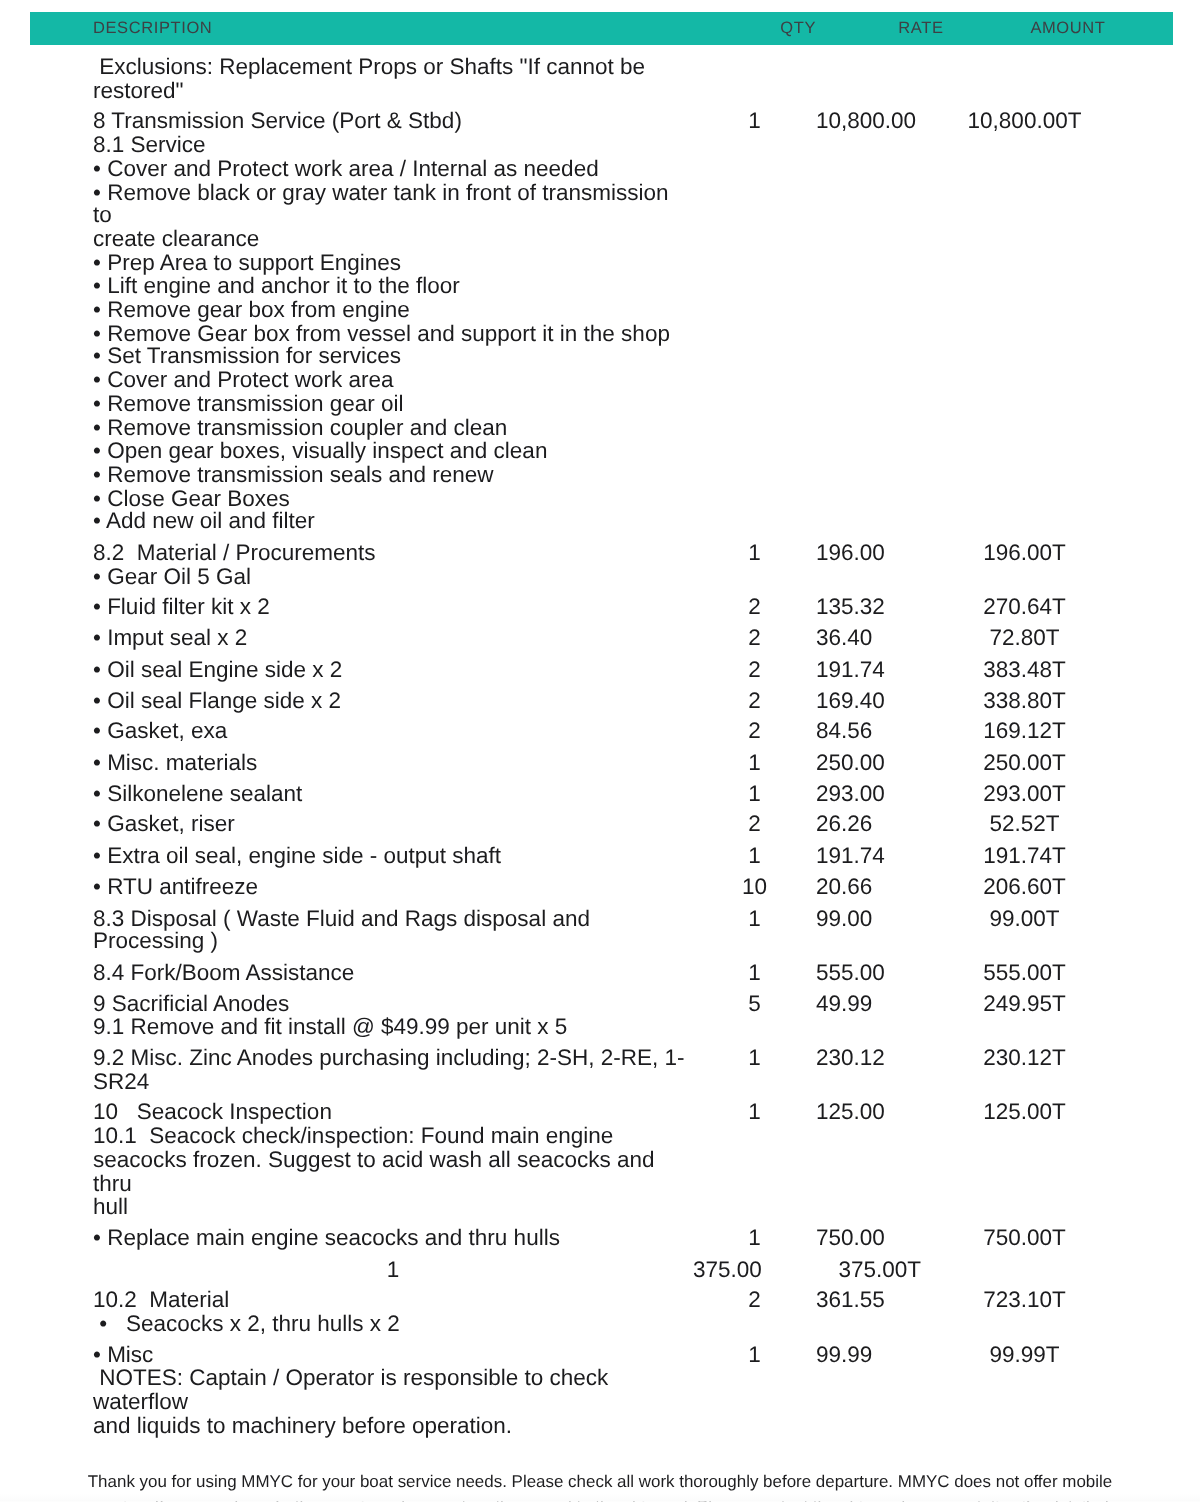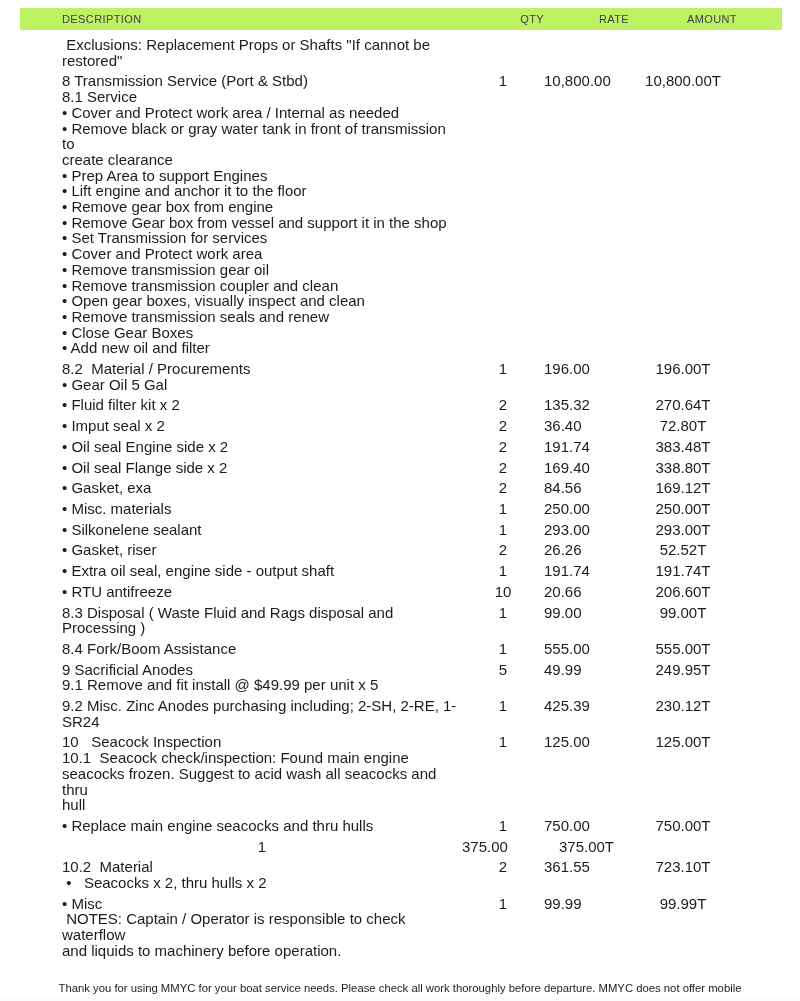--- a/index.html
+++ b/index.html
@@ -10,21 +10,21 @@
     color: #1c1c1e;
     overflow: hidden;
   }
   .page { position: relative; width: 800px; height: 1001px; background: #fff; }
 
   
   .table-header {
     margin: 8px 0 0 20px;
     width: 762px;
     height: 22px;
-    background: #bef264;
+    background: #14b8a6;
     display: grid;
     grid-template-columns: 442px 82px 85px 108px;
     align-items: center;
     font-size: 11px;
     letter-spacing: 0.4px;
     color: #3d4044;
   }
   .table-header .col-desc  { padding-left: 42px; text-align: left; }
   .table-header .col-qty   { text-align: right; }
   .table-header .col-rate  { text-align: right; }
@@ -206,21 +206,21 @@
 9.1 Remove and fit install @ $49.99 per unit x 5</div>
     <div class="qty">5</div>
     <div class="rate">49.99</div>
     <div class="amount">249.95T</div>
   </div>
 
   <div class="row">
     <div class="desc">9.2 Misc. Zinc Anodes purchasing including; 2-SH, 2-RE, 1-
 SR24</div>
     <div class="qty">1</div>
-    <div class="rate">425.39</div>
+    <div class="rate">230.12</div>
     <div class="amount">230.12T</div>
   </div>
 
   <div class="row">
     <div class="desc">10   Seacock Inspection
 10.1  Seacock check/inspection: Found main engine
 seacocks frozen. Suggest to acid wash all seacocks and thru
 hull</div>
     <div class="qty">1</div>
     <div class="rate">125.00</div>

